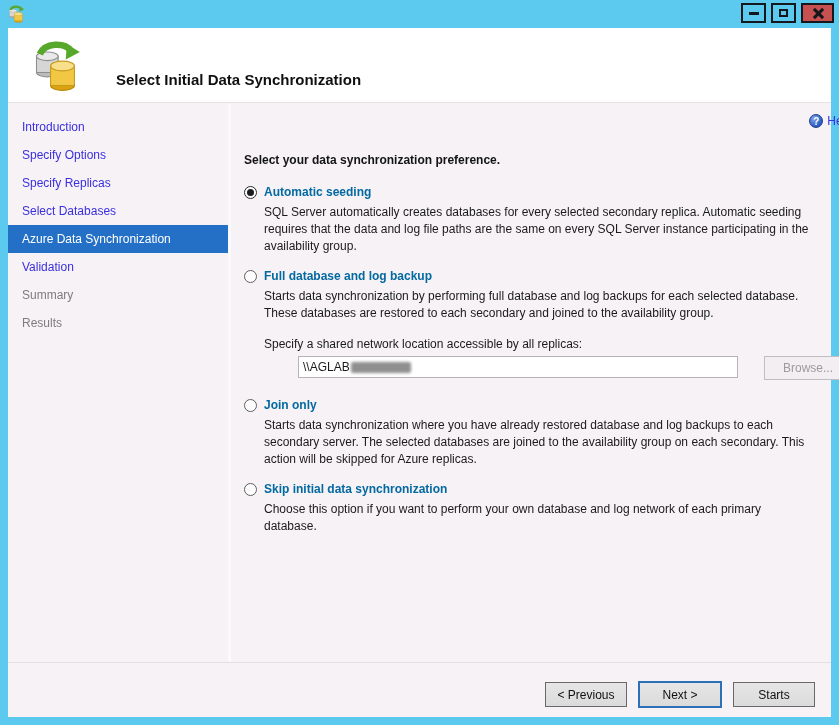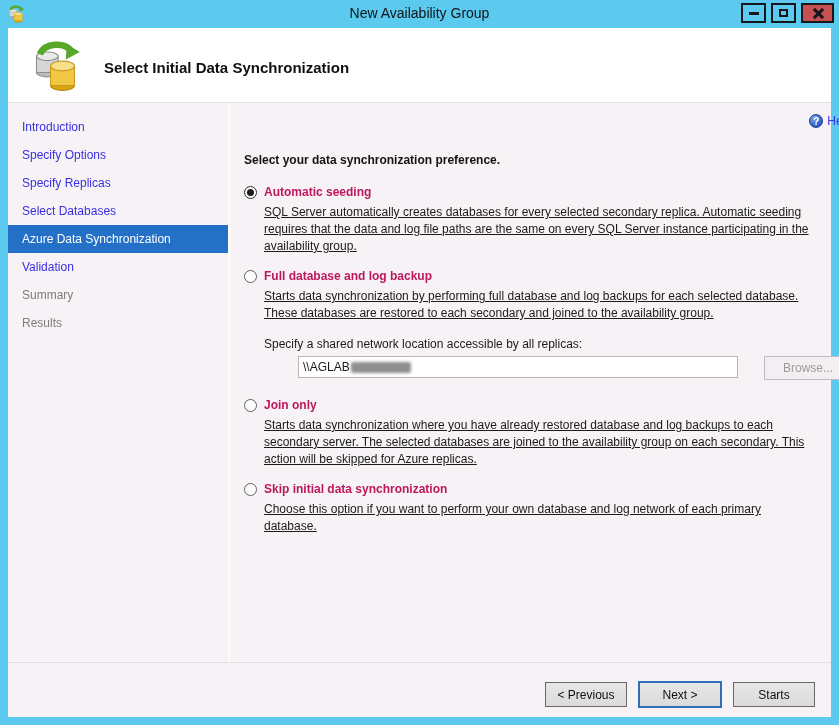--- a/index.html
+++ b/index.html
@@ -22,21 +22,21 @@
   .g-max { width:9px; height:8px; border:2px solid #14181c; background:transparent; }
   .g-close { position:relative; width:11px; height:11px; }
   .g-close::before,.g-close::after { content:""; position:absolute; left:5px; top:-1px; width:3px; height:13px; background:#14181c; }
   .g-close::before { transform:rotate(45deg); }
   .g-close::after { transform:rotate(-45deg); }
 
   
   .content { position:absolute; left:8px; right:8px; top:28px; bottom:8px; background:#F6F2F5; }
   .header { position:absolute; top:0; left:0; right:0; height:75px; background:#ffffff; border-bottom:1px solid #E5E1E4; }
   .header-icon { position:absolute; left:22px; top:12px; }
-  .header-title { position:absolute; left:92px; top:27px; margin:4px; font-size:15px; font-weight:bold; color:#101010; }
+  .header-title { position:absolute; left:92px; top:27px; margin:16px; font-size:15px; font-weight:bold; color:#101010; }
 
   .body { position:absolute; top:76px; left:0; right:0; bottom:55px; display:flex; }
 
   
   .sidebar { width:223px; flex:0 0 223px; border-right:3px solid #FBFAFB; padding-top:9px; }
   .side-item { height:28px; display:flex; align-items:center; padding-left:14px; font-size:12px; cursor:default; }
   .side-item.link { color:#3A2FE0; }
   .side-item.active { background:#2470C6; color:#ffffff; }
   .side-item.disabled { color:#7D7D7D; }
 
@@ -47,22 +47,22 @@
     background:radial-gradient(circle at 35% 30%, #7FA8EC, #2B59C0 70%);
     color:#ffffff; font-size:10px; font-weight:bold; display:flex; align-items:center; justify-content:center;
     border:1px solid #1E3F8F; }
   .help-label { color:#3A2FE0; font-size:12px; }
   .pref-heading { font-size:12px; font-weight:bold; margin-top:25px; color:#141414; }
 
   .opt-row { display:flex; align-items:center; gap:7px; margin-top:18px; }
   .radio { width:13px; height:13px; border-radius:50%; border:1px solid #606060; background:#fdfdfd; position:relative; flex:0 0 13px; }
   .radio.checked { border-color:#2a2a2a; }
   .radio.checked::after { content:""; position:absolute; left:2px; top:2px; right:2px; bottom:2px; border-radius:50%; background:#1d1d1d; }
-  .opt-label { font-size:12px; font-weight:bold; color:#be185d; }
-  .opt-desc { margin:5px 0 0 20px; font-size:12px; line-height:17px; color:#1b1b1b; width:552px;text-decoration:underline; }
+  .opt-label { font-size:12px; font-weight:bold; color:#0369a1; }
+  .opt-desc { margin:5px 0 0 20px; font-size:12px; line-height:17px; color:#1b1b1b; width:552px; }
 
   .field-label { margin:15px 0 0 20px; font-size:12px; color:#1b1b1b; }
   .field-row { margin:5px 0 0 20px; display:flex; align-items:flex-start;padding-left:34px; }
   .text-input { width:440px; height:22px; background:#ffffff; border:1px solid #B8B3B7; display:flex; align-items:center; padding-left:4px; font-size:12px; color:#1b1b1b; }
   .redacted { display:inline-block; width:60px; height:11px; margin-left:1px; background:#8f8f8f; border-radius:2px; filter:blur(1.6px); }
   .btn-browse { margin-left:26px; width:88px; height:24px; background:#F2EEF1; border:1px solid #C1BCC0; color:#9C9C9C; font-size:12px; display:flex; align-items:center; justify-content:center; }
 
   
   .footer { position:absolute; left:0; right:0; bottom:0; height:55px; border-top:1px solid #E3DFE2; }
   .footer-buttons { position:absolute; right:16px; top:19px; display:flex; gap:11px; }
@@ -78,21 +78,20 @@
     <svg class="app-icon" viewBox="0 0 48 48">
       <ellipse cx="16" cy="30" rx="10" ry="4" fill="#BDBDBD" stroke="#8F8F8F"></ellipse>
       <rect x="6" y="15" width="20" height="15" fill="#D6D6D6" stroke="#8F8F8F"></rect>
       <ellipse cx="16" cy="15" rx="10" ry="4" fill="#E9E9E9" stroke="#8F8F8F"></ellipse>
       <path d="M9,13 C14,2 32,2 38,10" fill="none" stroke="#57A82A" stroke-width="6"></path>
       <polygon points="34,4 46,11 33,18" fill="#57A82A"></polygon>
       <ellipse cx="30" cy="42" rx="11" ry="4.5" fill="#D9A40F" stroke="#B8860B"></ellipse>
       <rect x="19" y="24" width="22" height="18" fill="#F2C744" stroke="#C79A1E"></rect>
       <ellipse cx="30" cy="24" rx="11" ry="4.5" fill="#F8E08A" stroke="#C79A1E"></ellipse>
     </svg>
-    <div class="win-title">New Availability Group</div>
     <div class="controls">
       <div class="win-btn">
           <span class="g-min"></span>
         </div>
       <div class="win-btn">
           <span class="g-max"></span>
         </div>
       <div class="win-btn close">
           <span class="g-close"></span>
         </div>

